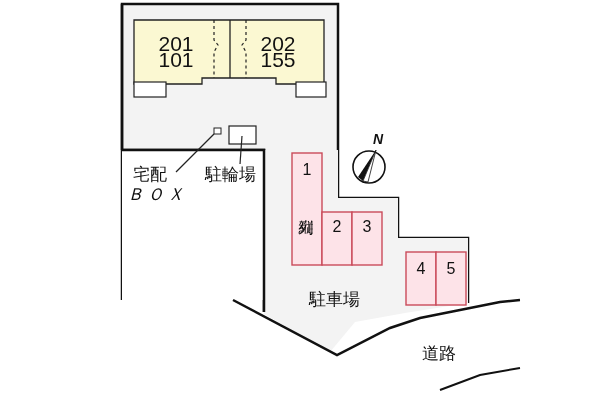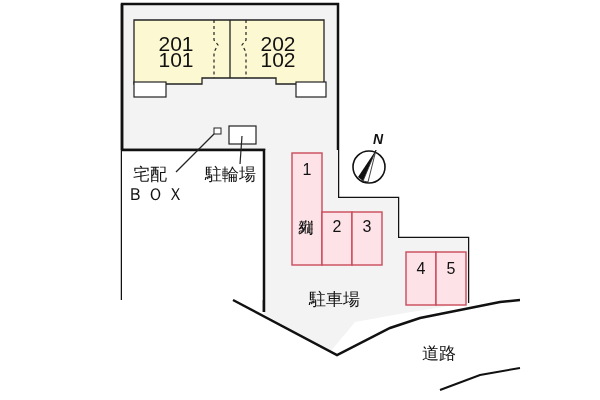--- a/index.html
+++ b/index.html
@@ -58,25 +58,25 @@
     <rect x="436" y="252" width="30" height="53"></rect>
   </g>
 </svg>
 
 <div class="lbl unit-num" style="left:146px; top:36px;">
   <div>201</div>
   <div>101</div>
 </div>
 <div class="lbl unit-num" style="left:248px; top:36px;">
   <div>202</div>
-  <div>102</div>
+  <div>155</div>
 </div>
 
 <div class="lbl jp" style="left:133px; top:166px;">宅配</div>
-<div class="lbl jp" style="left:127px; top:186px; letter-spacing:3px;">ＢＯＸ</div>
+<div class="lbl jp" style="left:127px; top:186px; letter-spacing:3px;font-style:italic;">ＢＯＸ</div>
 
 <div class="lbl jp" style="left:205px; top:166px;">駐輪場</div>
 
 <div class="lbl" style="left:373px; top:132px; font-size:14px; font-style:italic; font-weight:bold; font-family:'Liberation Sans', sans-serif;">N</div>
 
 <div class="lbl space-num" style="left:293px; top:162px;">1</div>
 <div class="lbl vertical" style="left:298px; top:208px;">縦列</div>
 <div class="lbl space-num" style="left:323px; top:219px;">2</div>
 <div class="lbl space-num" style="left:353px; top:219px;">3</div>
 <div class="lbl space-num" style="left:407px; top:261px;">4</div>

